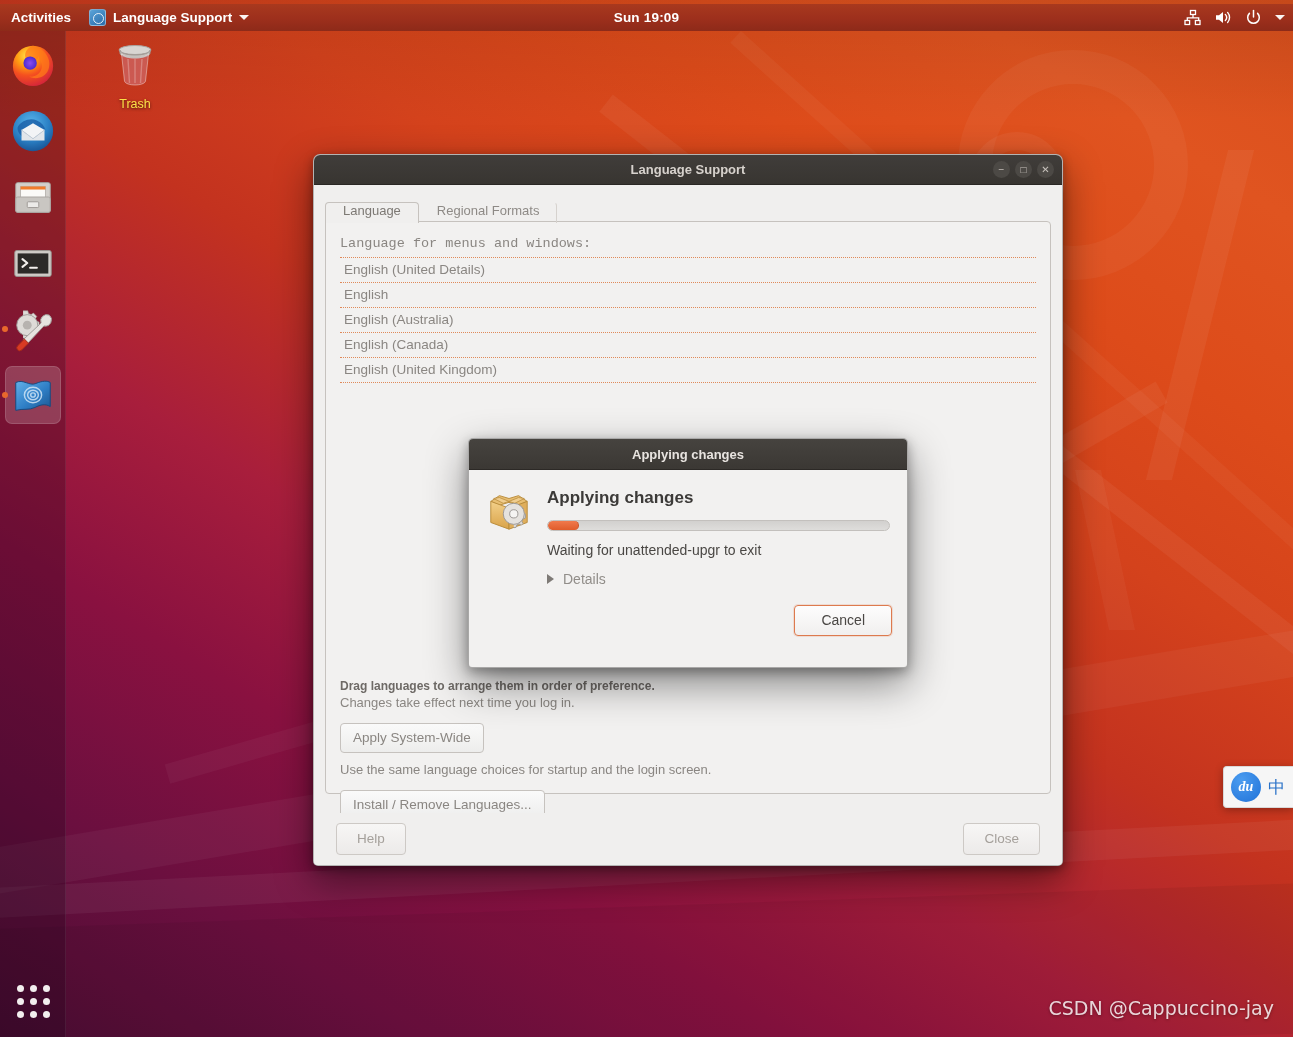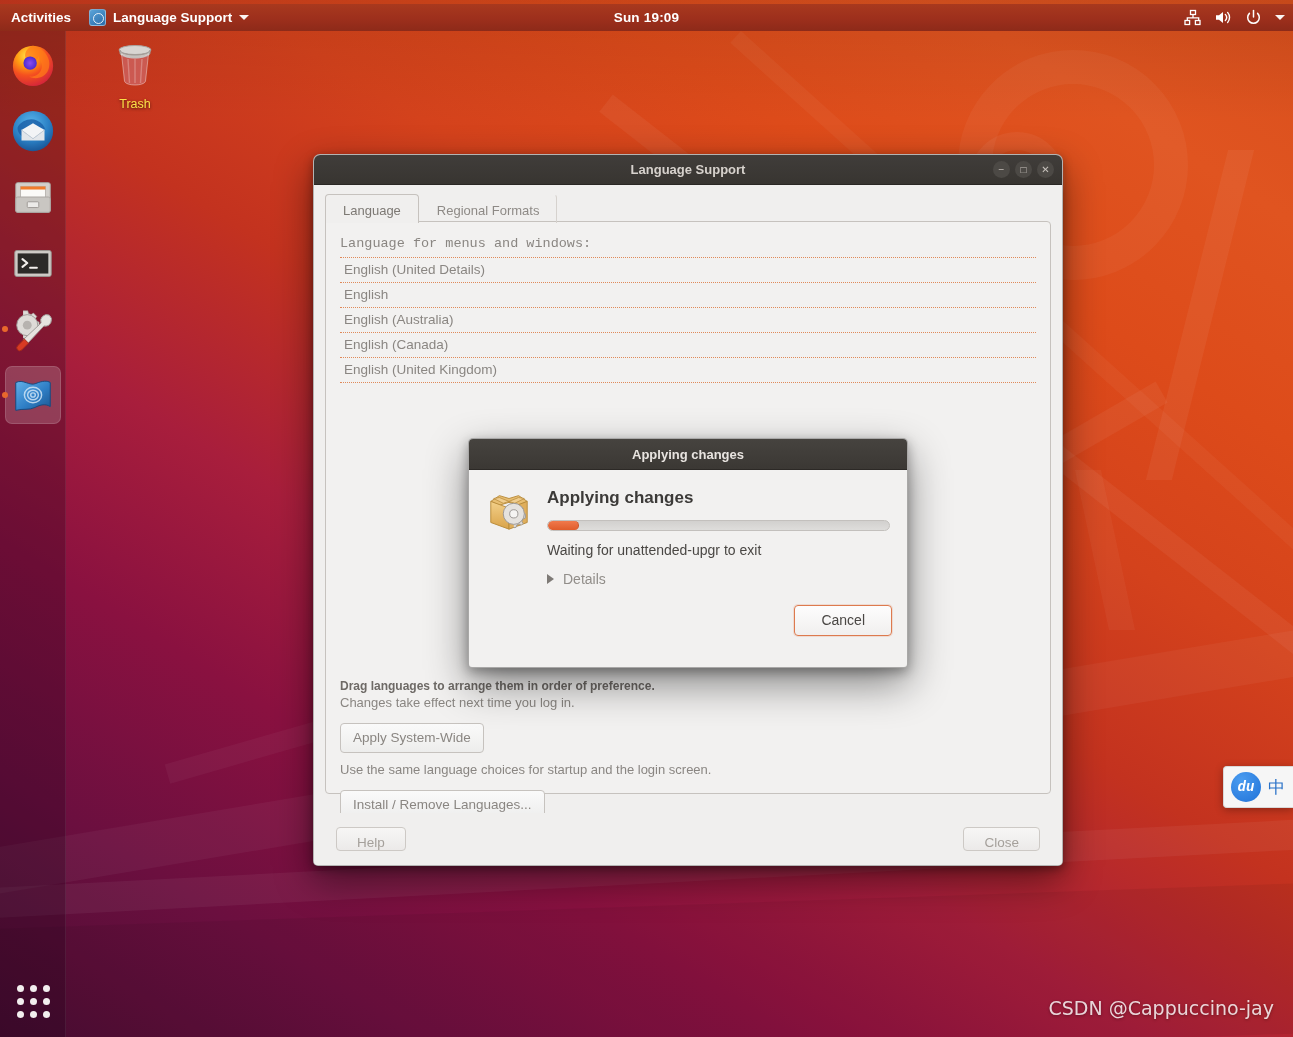--- a/index.html
+++ b/index.html
@@ -179,21 +179,21 @@
     width:17px; height:17px; border-radius:50%;
     background:#4c4945; color:#c8c2bc;
     display:flex; align-items:center; justify-content:center;
     font-size:10px; cursor:pointer; line-height:1;
   }
   #win-body { padding: 11px 11px 0 11px; height: calc(100% - 30px); position: relative; }
 
   
   #tabs { display:flex; align-items:flex-end; height:26px; position:relative; z-index:3; }
   .tab {
-    padding: 8px 17px 5px 17px; font-size:13px; color:#8e8a86; cursor:pointer;
+    padding: 0 17px 5px 17px; font-size:13px; color:#8e8a86; cursor:pointer;
     border-radius: 4px 4px 0 0; border:1px solid transparent; border-bottom:none;
     position:relative; top:1px;
   }
   .tab.sel { background:#f0efee; border-color:#c6c2be; color:#7d7974; z-index:4; }
   .tab:not(.sel) { border-right:1px solid #d6d2ce; }
 
   #panel {
     border:1px solid #c6c2be; background:#f2f1f0; border-radius:0 4px 4px 4px;
     height: 573px; margin-top:-1px; padding: 14px 14px 0 14px; position:relative;
   }
@@ -226,21 +226,21 @@
   .sel-caret {
     width:0;height:0;border-left:5px solid transparent;border-right:5px solid transparent;
     border-top:5px solid #8a8682;
   }
   #actionbar {
     position:absolute; left:0; right:0; bottom:0; height:52px;
     display:flex; align-items:center; justify-content:space-between;
     padding: 0 22px; background:#f0efee;
   }
   .abtn {
-    padding: 7px 20px 0 20px; font-size:13.5px; color:#a5a09b;
+    padding: 7px 20px 8px 20px; font-size:13.5px; color:#a5a09b;
     background: linear-gradient(180deg,#f7f6f5,#eceae9);
     border:1px solid #cdc9c5; border-radius:4px; cursor:pointer;
   }
 
   
   #dlg {
     position:absolute; left:468px; top:438px; width:440px;
     z-index:30; border-radius:5px 5px 4px 4px; overflow:hidden;
     box-shadow: 0 16px 42px rgba(0,0,0,.45), 0 4px 12px rgba(0,0,0,.32);
     border:1px solid rgba(0,0,0,.3); background:#f2f1f0;
@@ -282,21 +282,21 @@
     position:absolute; right:0; top:766px; width:70px; height:42px;
     background:#f6f6f6; border:1px solid #d8d8d8; border-right:none;
     border-radius:4px 0 0 4px; display:flex; align-items:center; gap:7px;
     padding-left:7px; z-index:35; box-shadow:0 2px 8px rgba(0,0,0,.3);
   }
   #du-logo {
     width:30px;height:30px;border-radius:50%;
     background: radial-gradient(circle at 35% 28%, #4a9cf0, #2072d8);
     color:#fff;font-size:14px;font-weight:bold;font-style:italic;
     display:flex;align-items:center;justify-content:center;
-    font-family:Liberation Mono, monospace;
+    font-family:Liberation Serif, serif;
   }
   #ime-zh { font-size:17px; color:#2a72c8; font-family:"DejaVu Sans",sans-serif; }
 
   
   #wm {
     position:absolute; right:19px; bottom:18px;
     color: rgba(255,255,255,.82); font-size:19px;
     font-family:"DejaVu Sans", sans-serif;
     text-shadow: 0 1px 3px rgba(0,0,0,.35); z-index:60;
   }

